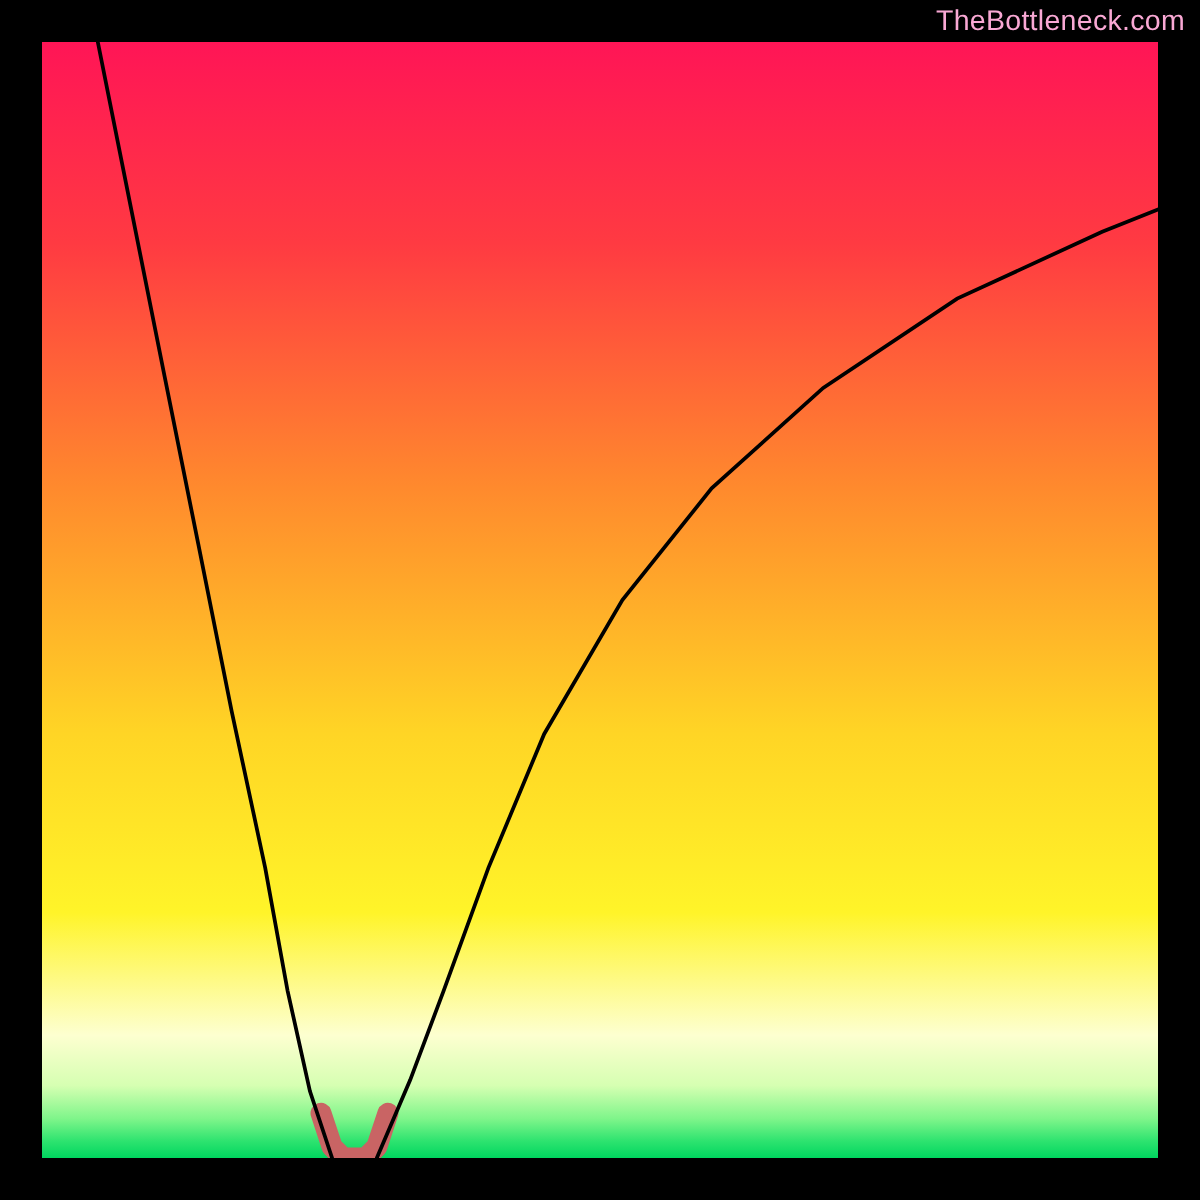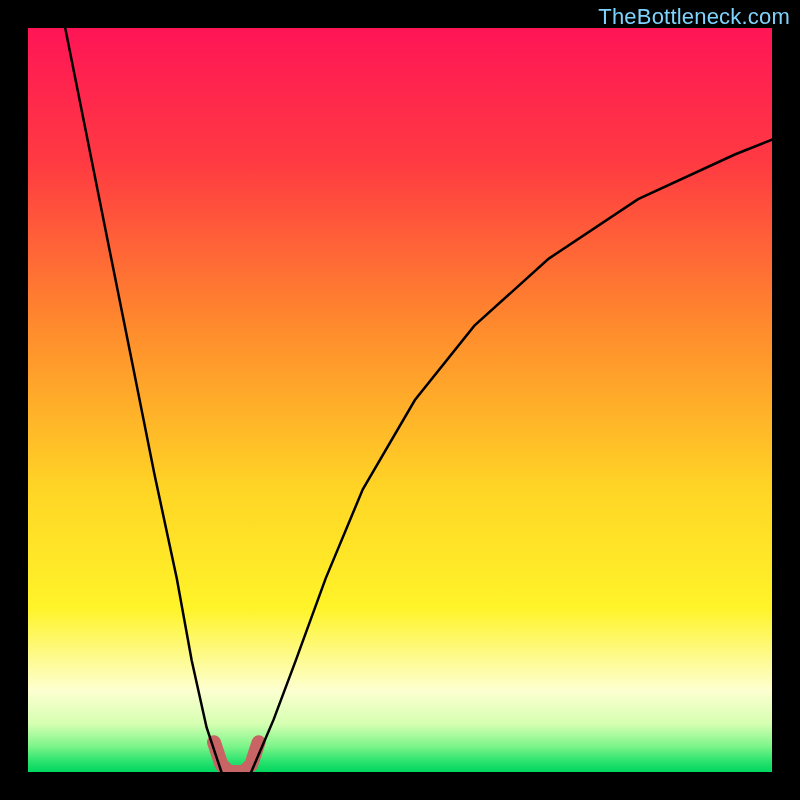--- a/index.html
+++ b/index.html
@@ -23,22 +23,22 @@
     position: absolute;
     left: 0;
     top: 0;
     width: 100%;
     height: 100%;
   }
   .watermark {
     position: absolute;
     top: 4px;
     right: 10px;
-    color: #7dd3fc;
-    font-size: 22px;
+    color: #f9a8d4;
+    font-size: 19px;
     letter-spacing: 0.2px;
     user-select: none;
   }
   svg.curves {
     position: absolute;
     left: 0;
     top: 0;
     width: 100%;
     height: 100%;
   }

